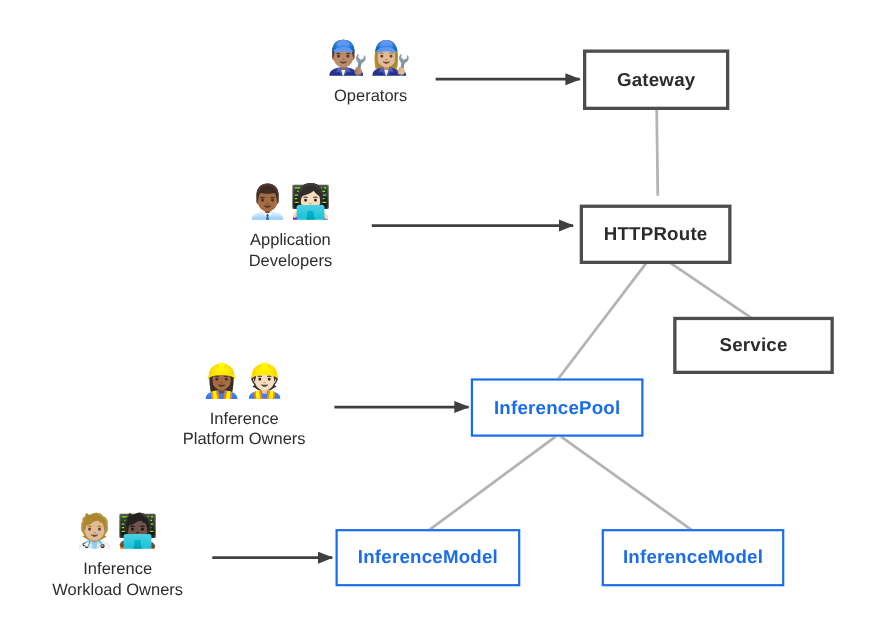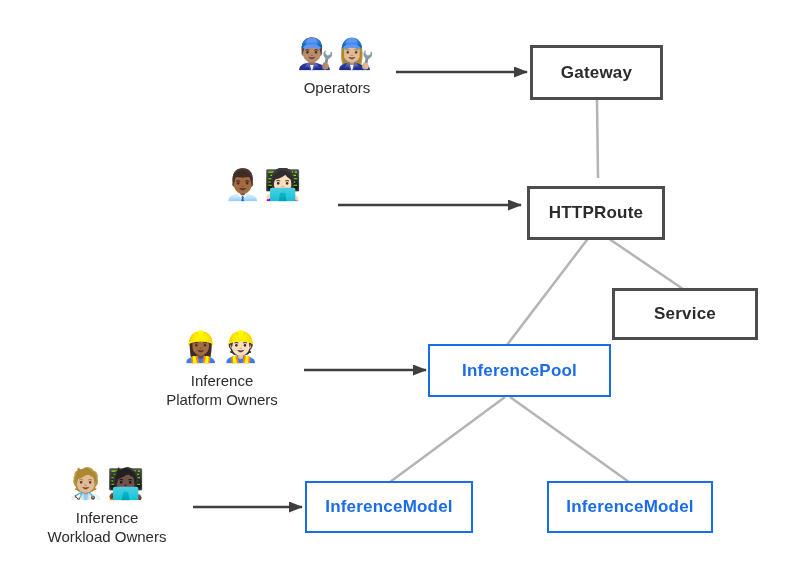--- a/index.html
+++ b/index.html
@@ -91,20 +91,24 @@
 
   <div class="persona" style="left:252px; top:34px;">
     <div class="emoji">👨🏽‍🔧👩🏼‍🔧</div>
     <div class="label">
       <div>Operators</div>
     </div>
   </div>
 
   <div class="persona" style="left:179px; top:165px;">
     <div class="emoji">👨🏾‍💼👩🏻‍💻</div>
+    <div class="label">
+      <div>Application</div>
+      <div>Developers</div>
+    </div>
   </div>
 
   <div class="persona" style="left:137px; top:327px;">
     <div class="emoji">👷🏾‍♀️👷🏻</div>
     <div class="label">
       <div>Inference</div>
       <div>Platform Owners</div>
     </div>
   </div>
 
@@ -121,21 +125,21 @@
   </div>
 
   <div class="node dark" style="left:527px; top:186px; width:138px; height:54px;">
     <span>HTTPRoute</span>
   </div>
 
   <div class="node dark" style="left:612px; top:288px; width:146px; height:52px;text-align:right;">
     <span>Service</span>
   </div>
 
-  <div class="node blue" style="left:428px; top:344px; width:183px; height:53px;">
+  <div class="node blue" style="left:428px; top:344px; width:157px; height:53px;">
     <span>InferencePool</span>
   </div>
 
   <div class="node blue" style="left:305px; top:481px; width:168px; height:52px;">
     <span>InferenceModel</span>
   </div>
 
   <div class="node blue" style="left:547px; top:481px; width:166px; height:52px;">
     <span>InferenceModel</span>
   </div>

